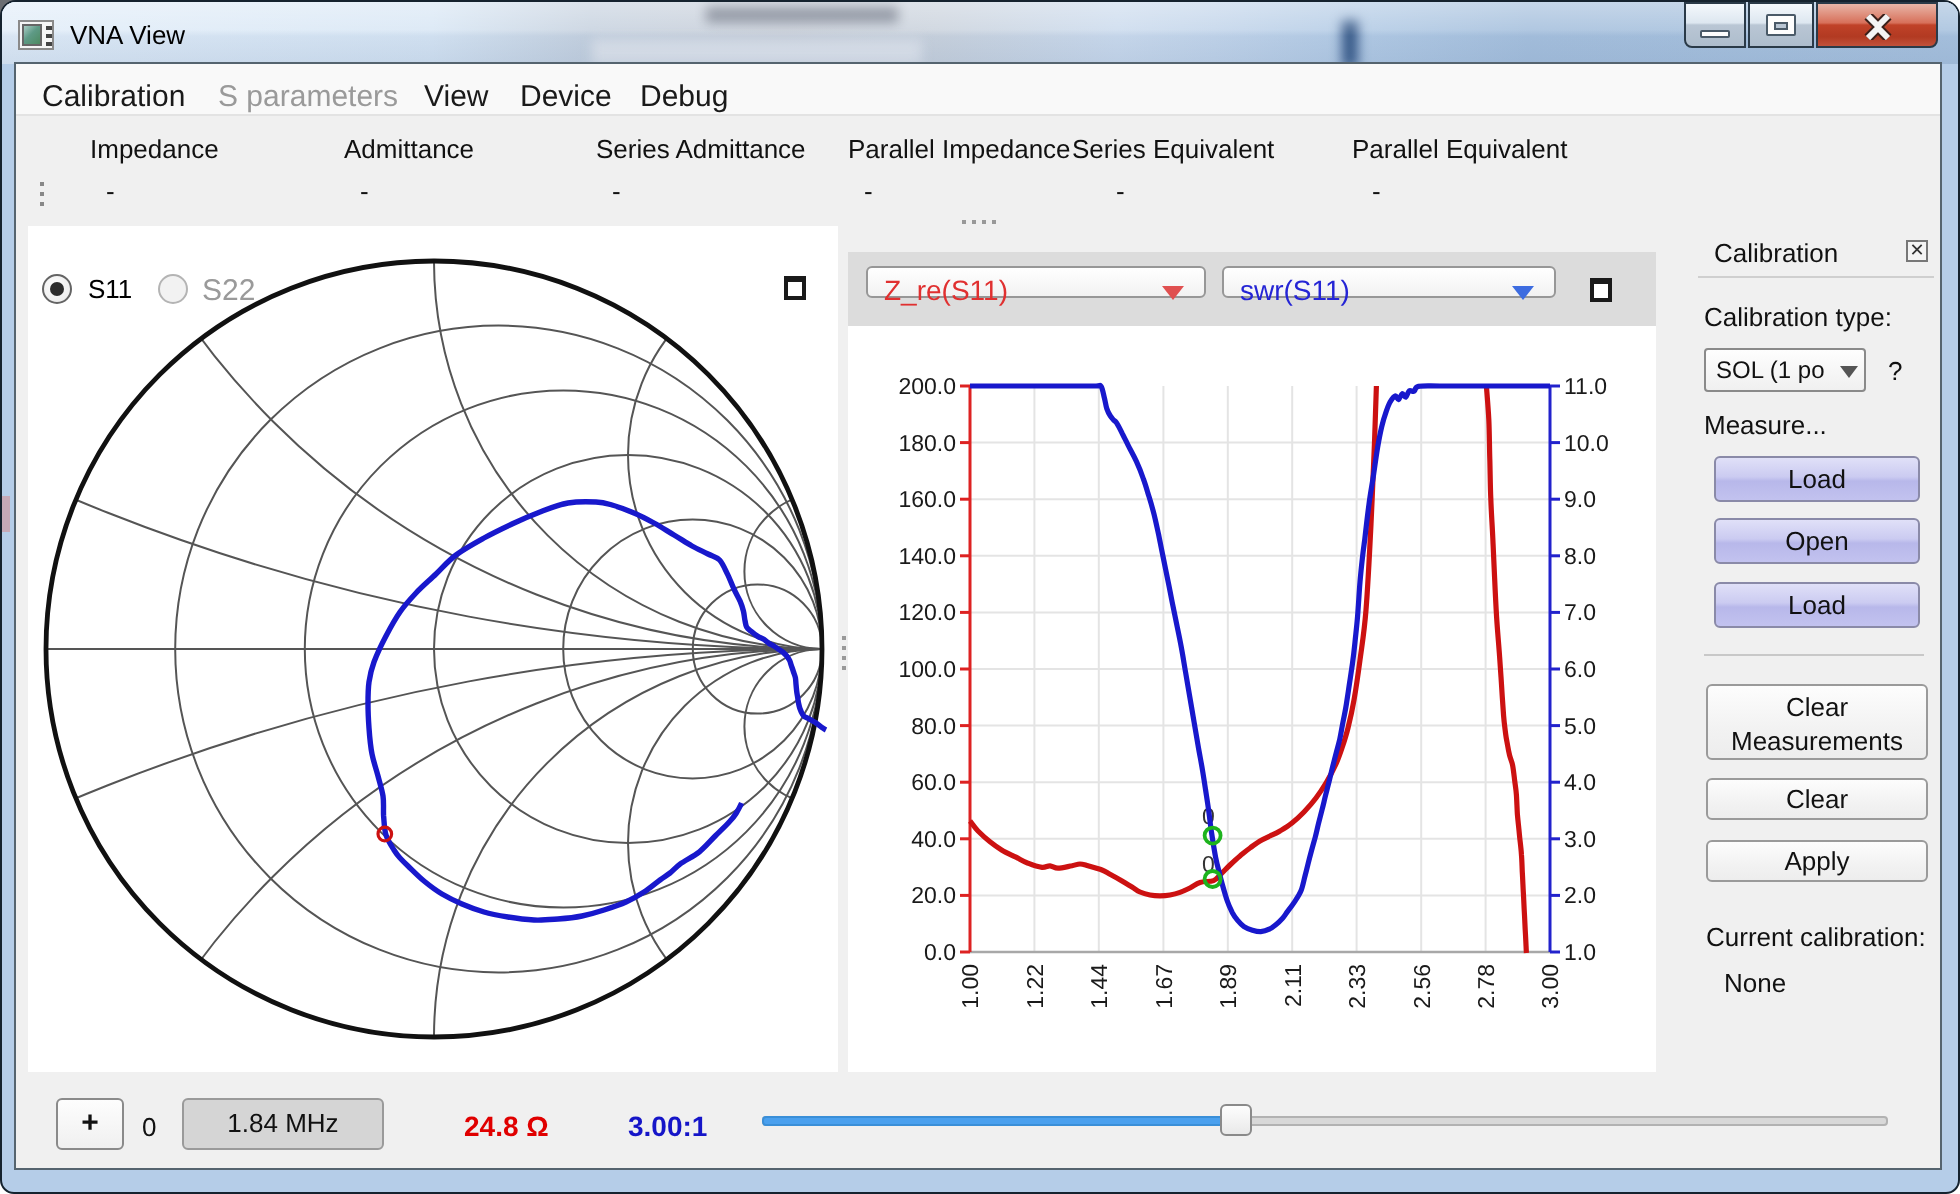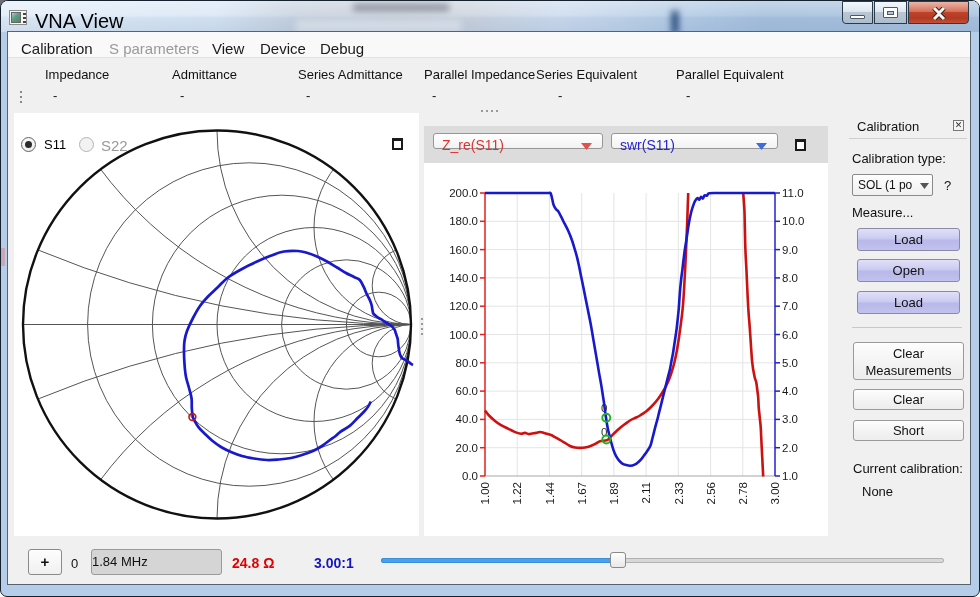--- a/index.html
+++ b/index.html
@@ -40,21 +40,21 @@
   <div class="tpatch" style="left:670px;top:9px;width:8px;height:24px;background:#2c4f80;"></div>
   <div class="abs" style="left:0;top:0;width:978px;height:31px;background:linear-gradient(to bottom,rgba(255,255,255,0.35) 0%,rgba(255,255,255,0.12) 45%,rgba(120,150,190,0.10) 55%,rgba(110,140,180,0.18) 100%);"></div>
 </div>
 
 <div class="abs" style="left:9px;top:10px;width:18px;height:15px;background:#f5f5f5;border:1px solid #8a8a8a;">
   <div class="abs" style="left:1px;top:1px;width:10px;height:11px;background:linear-gradient(135deg,#aaccc4 0%,#5e9a86 45%,#4d8a60 100%);border:1px solid #666;"></div>
   <div class="abs" style="left:13px;top:2px;width:3px;height:2px;background:#444;"></div>
   <div class="abs" style="left:13px;top:6px;width:3px;height:2px;background:#444;"></div>
   <div class="abs" style="left:13px;top:10px;width:3px;height:2px;background:#444;"></div>
 </div>
-<div class="abs" style="left:35px;top:10px;font-size:20px;color:#000;">VNA View</div>
+<div class="abs" style="left:35px;top:10px;font-size:13px;color:#000;">VNA View</div>
 
 <div class="wbtn" style="left:842px;width:31px;border-radius:0 0 0 4px;background:linear-gradient(#f4f8fc 0%,#dde7f0 45%,#b9c6d4 50%,#aebdcd 100%);">
   <div class="abs" style="left:7px;top:13px;width:15px;height:4px;background:#fdfdfd;border:1px solid #4a5a68;border-radius:1px;"></div>
 </div>
 <div class="wbtn" style="left:874px;width:33px;background:linear-gradient(#f4f8fc 0%,#dde7f0 45%,#b9c6d4 50%,#aebdcd 100%);">
   <div class="abs" style="left:8px;top:5px;width:15px;height:11px;background:#fdfdfd;border:1px solid #4a5a68;border-radius:1px;"></div>
   <div class="abs" style="left:12px;top:9px;width:7px;height:4px;background:#b9c6d4;border:1px solid #4a5a68;"></div>
 </div>
 <div class="wbtn" style="left:908px;width:61px;border-radius:0 0 4px 0;background:linear-gradient(#e9b6a8 0%,#d7705a 45%,#c04228 50%,#b23a22 78%,#c1513a 100%);">
   <svg class="abs" style="left:23px;top:5px;" width="14" height="13">
@@ -240,24 +240,24 @@
     </svg>
 </div>
 <div class="cp" style="left:944px;top:178px;">?</div>
 <div class="cp" style="left:852px;top:205px;">Measure...</div>
 <div class="btnp" style="top:228px;">Load</div>
 <div class="btnp" style="top:259px;">Open</div>
 <div class="btnp" style="top:291px;">Load</div>
 <div class="abs" style="left:852px;top:327px;width:110px;height:1px;background:#c8c8c8;"></div>
 <div class="btng" style="top:342px;height:38px;line-height:17px;padding-top:2px;">Clear<br>Measurements</div>
 <div class="btng" style="top:389px;height:21px;line-height:19px;">Clear</div>
-<div class="btng" style="top:420px;height:21px;line-height:19px;">Short</div>
+<div class="btng" style="top:420px;height:21px;line-height:19px;">Apply</div>
 <div class="cp" style="left:853px;top:461px;">Current calibration:</div>
 <div class="cp" style="left:862px;top:484px;">None</div>
 
 <div class="abs" style="left:28px;top:549px;width:34px;height:26px;background:linear-gradient(#fdfdfd,#f0f0f0);border:1px solid #8a8a8a;border-radius:3px;font-size:15px;font-weight:bold;text-align:center;line-height:24px;color:#111;">+</div>
 <div class="abs" style="left:71px;top:556px;font-size:13px;color:#111;">0</div>
-<div class="abs" style="left:91px;top:549px;width:131px;height:26px;background:#d5d5d5;border:1px solid #9a9a9a;border-radius:3px;font-size:13px;text-align:left;line-height:24px;color:#111;">1.84 MHz</div>
+<div class="abs" style="left:91px;top:549px;width:101px;height:26px;background:#d5d5d5;border:1px solid #9a9a9a;border-radius:3px;font-size:13px;text-align:center;line-height:24px;color:#111;">1.84 MHz</div>
 <div class="abs" style="left:232px;top:555px;font-size:14px;font-weight:bold;color:#e00000;">24.8 Ω</div>
 <div class="abs" style="left:314px;top:555px;font-size:14px;font-weight:bold;color:#1515c8;">3.00:1</div>
 <div class="abs" style="left:381px;top:558px;width:563px;height:5px;background:#d8d8d8;border:1px solid #b2b2b2;border-radius:2px;"></div>
 <div class="abs" style="left:381px;top:558px;width:237px;height:5px;background:#4aa0ee;border:1px solid #3a8fd8;border-radius:2px;"></div>
 <div class="abs" style="left:610px;top:552px;width:16px;height:16px;background:linear-gradient(#fdfdfd,#e9e9e9);border:1px solid #8a8a8a;border-radius:3px;"></div>
 
 </body></html>

